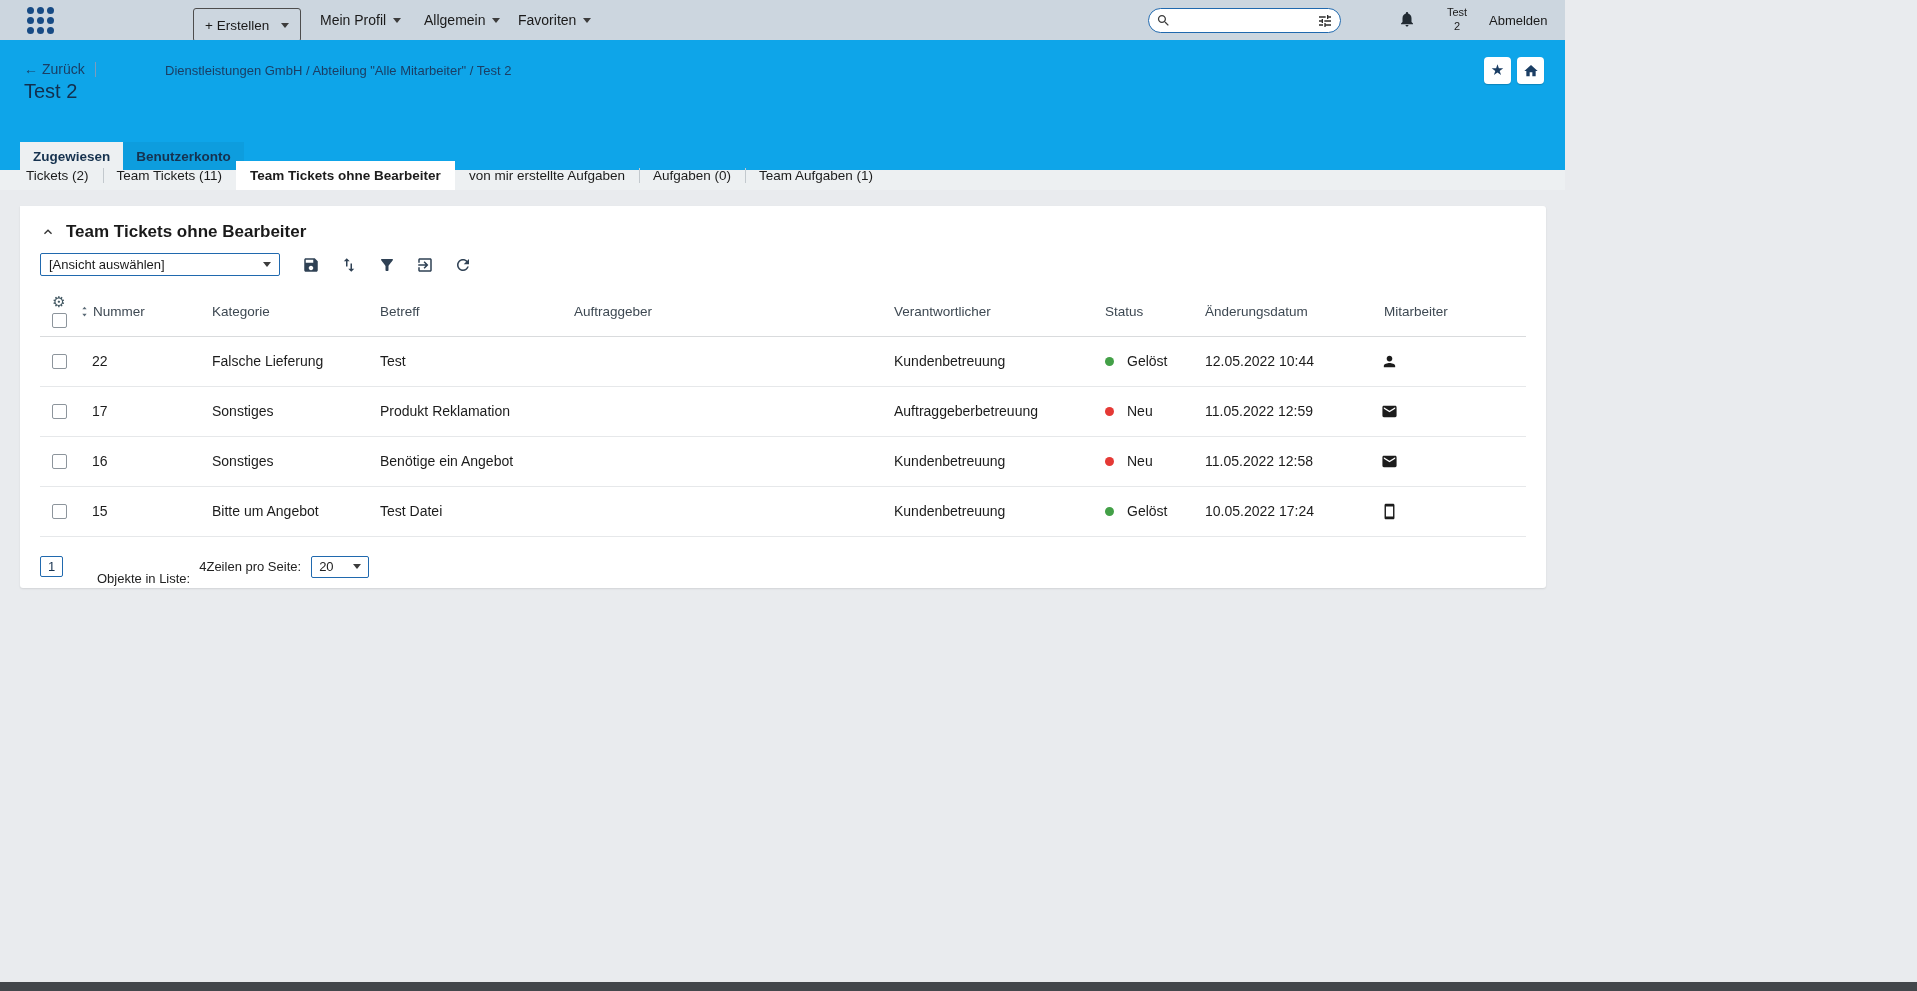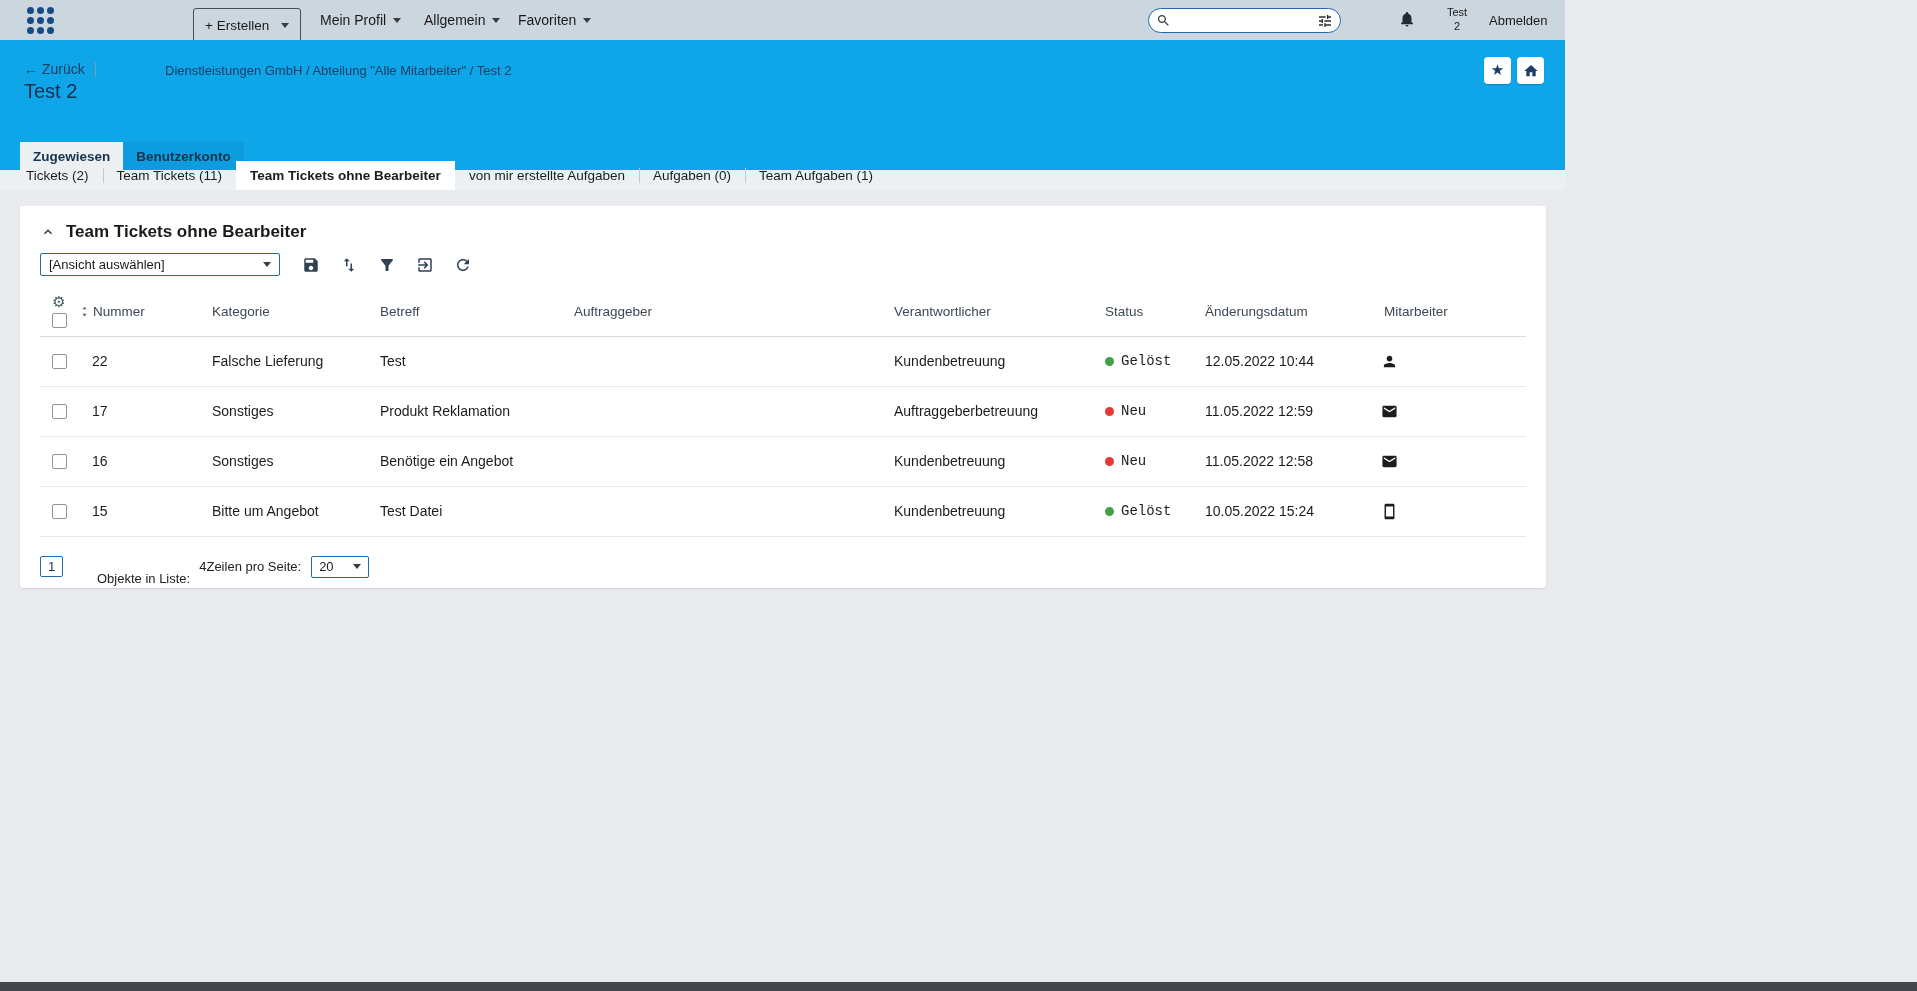--- a/index.html
+++ b/index.html
@@ -61,21 +61,21 @@
   .tbl tbody tr { height:50px; border-bottom:1px solid #e6e8ea; }
   .tbl th { font-size:13.5px; color:#3d4852; }
   .tbl td { font-size:14px; color:#1c1c1c; }
   .cell-pad { padding-left:12px !important; }
   .hstack { display:flex; flex-direction:column; align-items:center; gap:3px; width:38px; }
   .gear-glyph { font-size:15px; color:#455a64; font-family:"DejaVu Sans", sans-serif; line-height:1; cursor:pointer; }
   .cb { appearance:none; -webkit-appearance:none; width:15px; height:15px; border:1.5px solid #8d959c; border-radius:2px; background:#fff; margin:0; display:block; cursor:pointer; }
   .check-wrap { display:flex; justify-content:center; }
   .num-head { display:flex; align-items:center; gap:2px; cursor:pointer; }
   .sort-mini { color:#5a6a76; display:inline-flex; }
-  .status-wrap { display:flex; align-items:center; gap:7px; padding-left:12px;font-family:Liberation Mono, monospace; }
+  .status-wrap { display:flex; align-items:center; gap:13px; padding-left:12px; }
   .dot { width:9px; height:9px; border-radius:50%; display:inline-block; }
   .contact-wrap { padding-left:9px; display:flex; color:#1c1c1c; }
 
   
   .card-footer { position:absolute; left:20px; top:341px; display:flex; align-items:center; font-size:13px; color:#222; }
   .page-box { width:23px; height:21px; border:1px solid #2069ae; border-radius:2px; display:flex; align-items:center; justify-content:center; color:#16324f; cursor:pointer; }
   .fo-label { margin-left:34px;margin-top:24px; }
   .fo-count { margin-left:9px; }
   .fo-rows-label { }
   .mini-select { margin-left:10px; width:58px; height:22px; border:1px solid #2069ae; border-radius:2px; display:flex; align-items:center; justify-content:space-between; padding:0 7px; font-size:13px; cursor:pointer; }
@@ -363,21 +363,21 @@
           <td class="cell-pad">Bitte um Angebot</td>
           <td class="cell-pad">Test Datei</td>
           <td class="cell-pad"></td>
           <td class="cell-pad">Kundenbetreuung</td>
           <td>
               <div class="status-wrap">
                 <span class="dot" style="background: rgb(67, 160, 71);"></span>
                 <span>Gelöst</span>
               </div>
             </td>
-          <td class="cell-pad">10.05.2022 15:24</td>
+          <td class="cell-pad">10.05.2022 17:24</td>
           <td>
               <div class="contact-wrap">
                 <span class="mi">
             <svg width="17" height="17" viewBox="0 0 24 24" fill="currentColor">
                     <path d="M17 1.01L7 1c-1.1 0-2 .9-2 2v18c0 1.1.9 2 2 2h10c1.1 0 2-.9 2-2V3c0-1.1-.9-1.99-2-1.99zM17 19H7V5h10v14z"></path>
                   </svg>
           </span>
               </div>
             </td>
         </tr>

